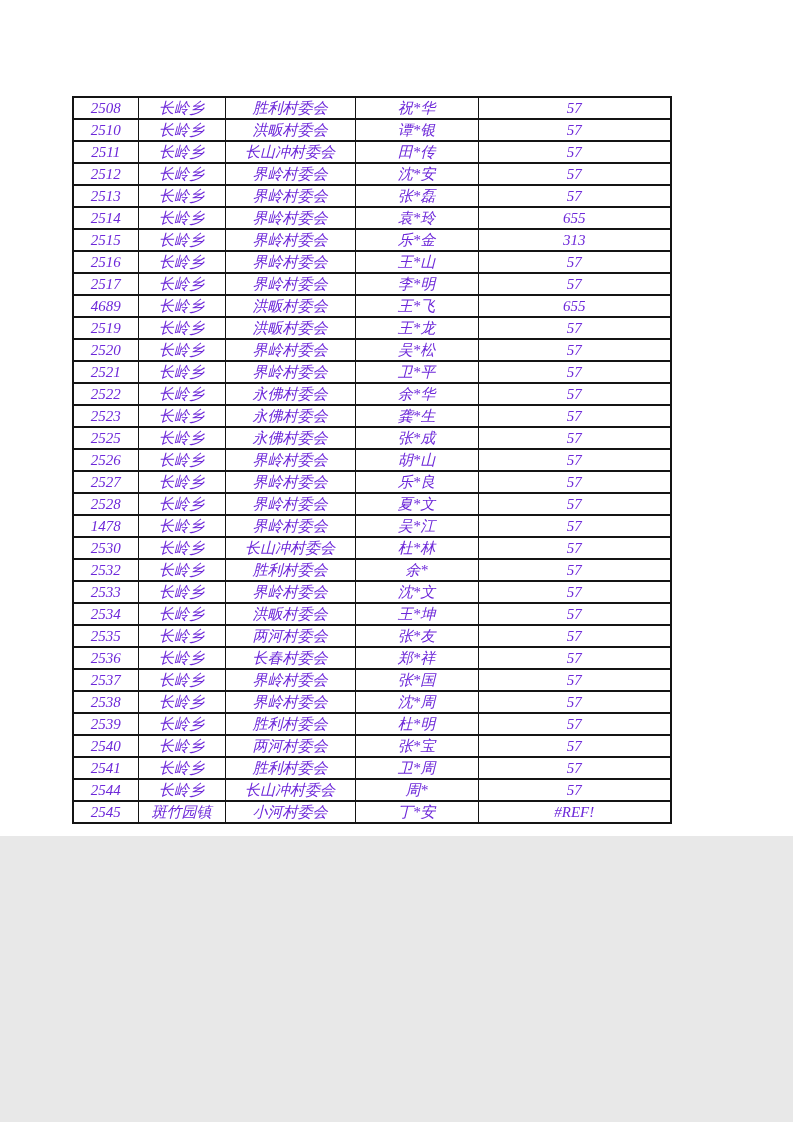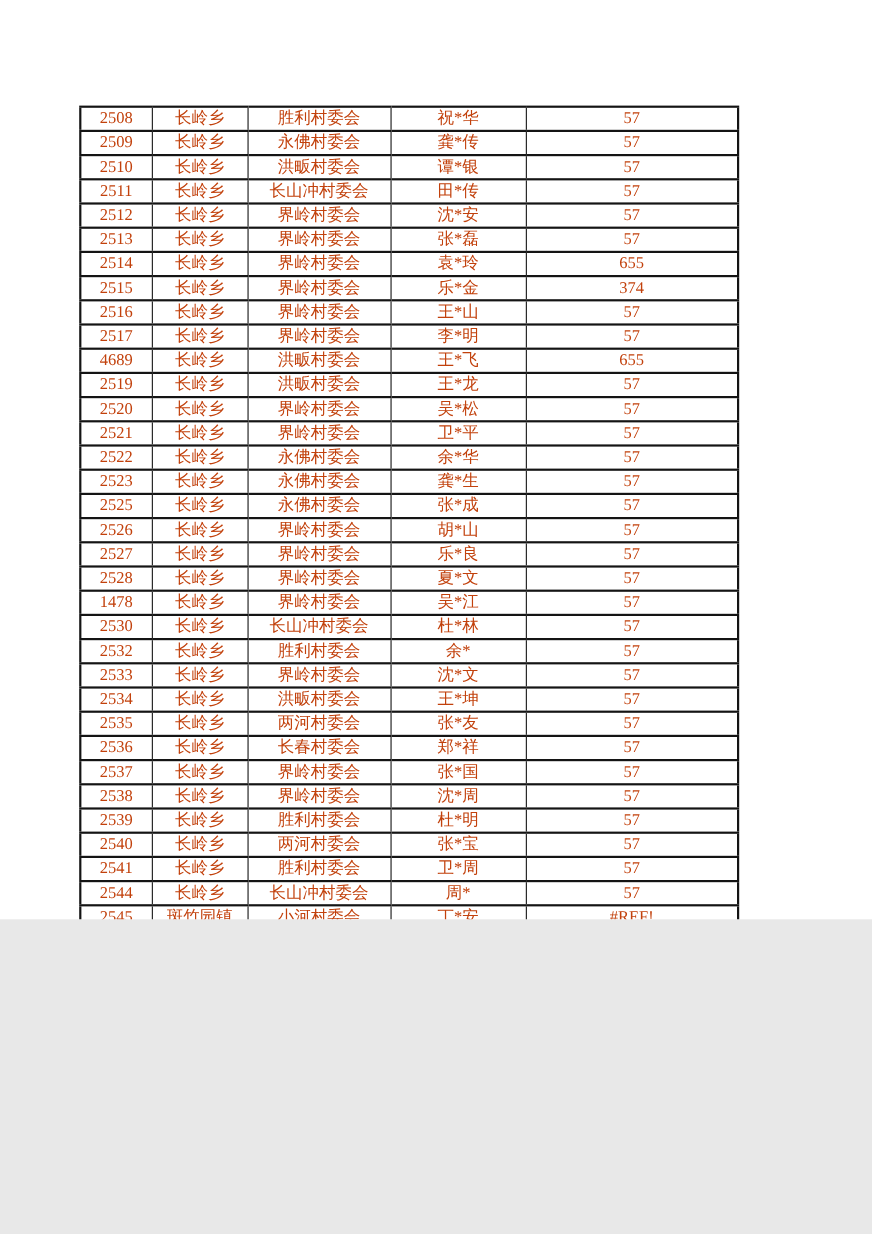--- a/index.html
+++ b/index.html
@@ -8,21 +8,22 @@
     background: #e8e8e8;
   }
   .page {
     position: relative;
     width: 793px;
     height: 836px;
     margin: 0 auto;
     background: #ffffff;
     overflow: hidden;
     font-family: "Liberation Serif", "DejaVu Serif", serif;
-    color: #c2410c;
+    color: #6d28d9;
+    font-style: italic;
   }
   table.data-table {
     position: absolute;
     left: 72px;
     top: 96px;
     width: 598px;
     border-collapse: collapse;
     table-layout: fixed;
     border: 2px solid #141414;
   }
@@ -60,27 +61,20 @@
     </colgroup>
     <tbody id="table-body">
         <tr>
     <td>2508</td>
     <td>长岭乡</td>
     <td>胜利村委会</td>
     <td>祝*华</td>
     <td>57</td>
   </tr>
         <tr>
-    <td>2509</td>
-    <td>长岭乡</td>
-    <td>永佛村委会</td>
-    <td>龚*传</td>
-    <td>57</td>
-  </tr>
-        <tr>
     <td>2510</td>
     <td>长岭乡</td>
     <td>洪畈村委会</td>
     <td>谭*银</td>
     <td>57</td>
   </tr>
         <tr>
     <td>2511</td>
     <td>长岭乡</td>
     <td>长山冲村委会</td>
@@ -106,21 +100,21 @@
     <td>长岭乡</td>
     <td>界岭村委会</td>
     <td>袁*玲</td>
     <td>655</td>
   </tr>
         <tr>
     <td>2515</td>
     <td>长岭乡</td>
     <td>界岭村委会</td>
     <td>乐*金</td>
-    <td>374</td>
+    <td>313</td>
   </tr>
         <tr>
     <td>2516</td>
     <td>长岭乡</td>
     <td>界岭村委会</td>
     <td>王*山</td>
     <td>57</td>
   </tr>
         <tr>
     <td>2517</td>

